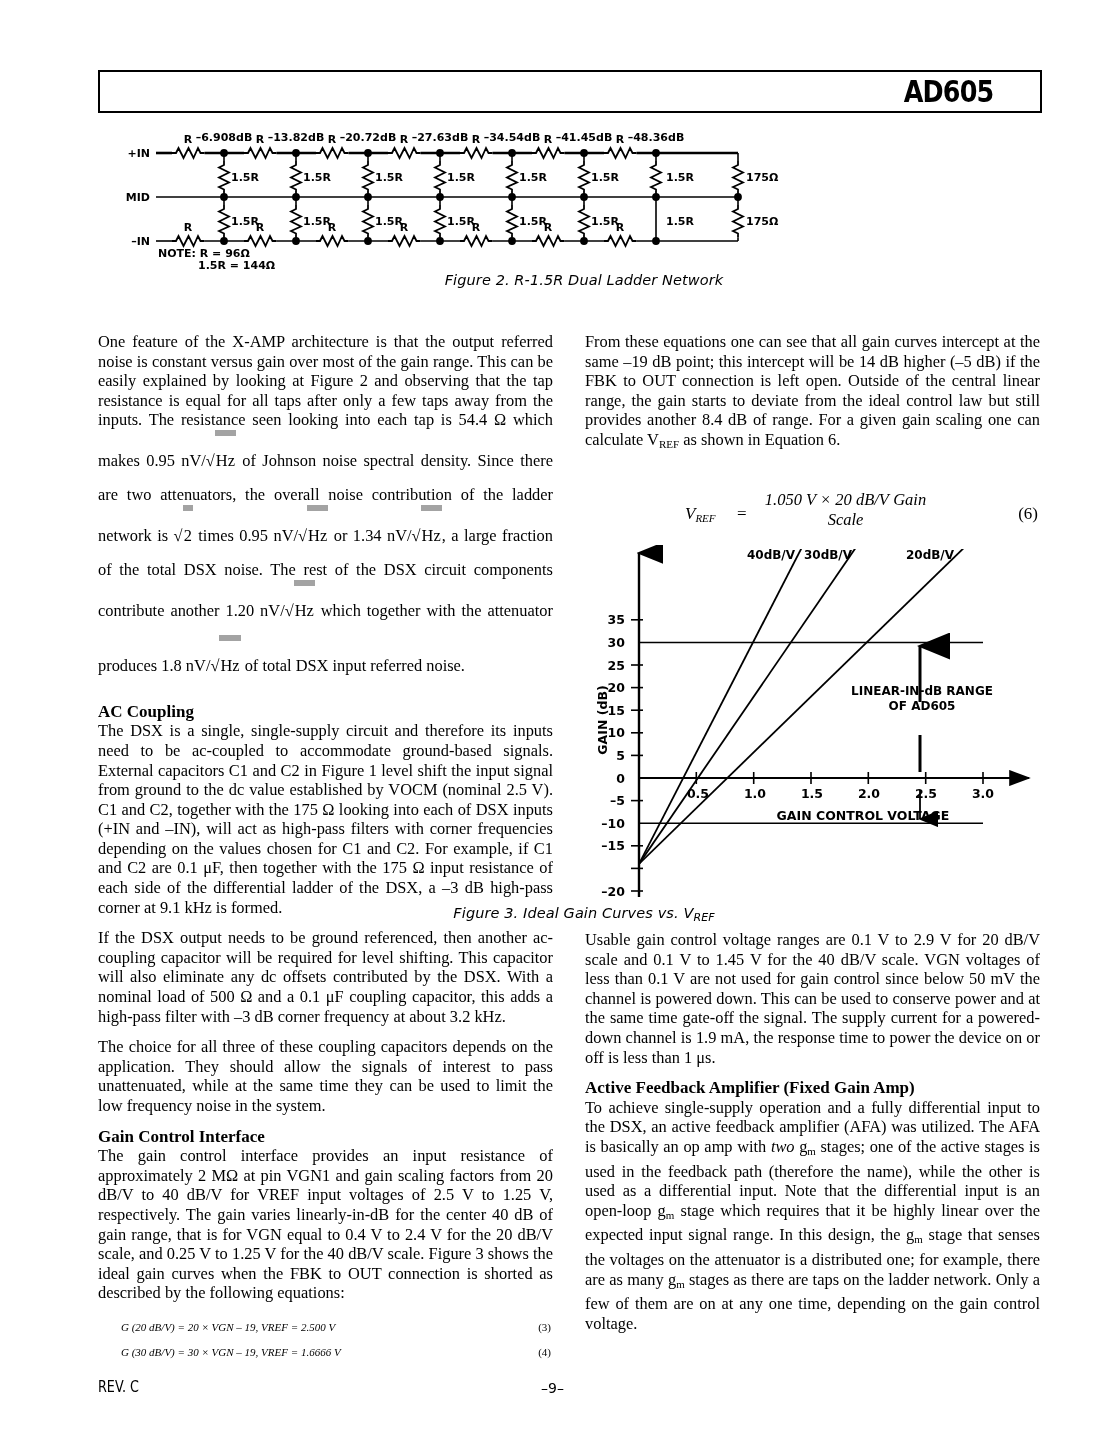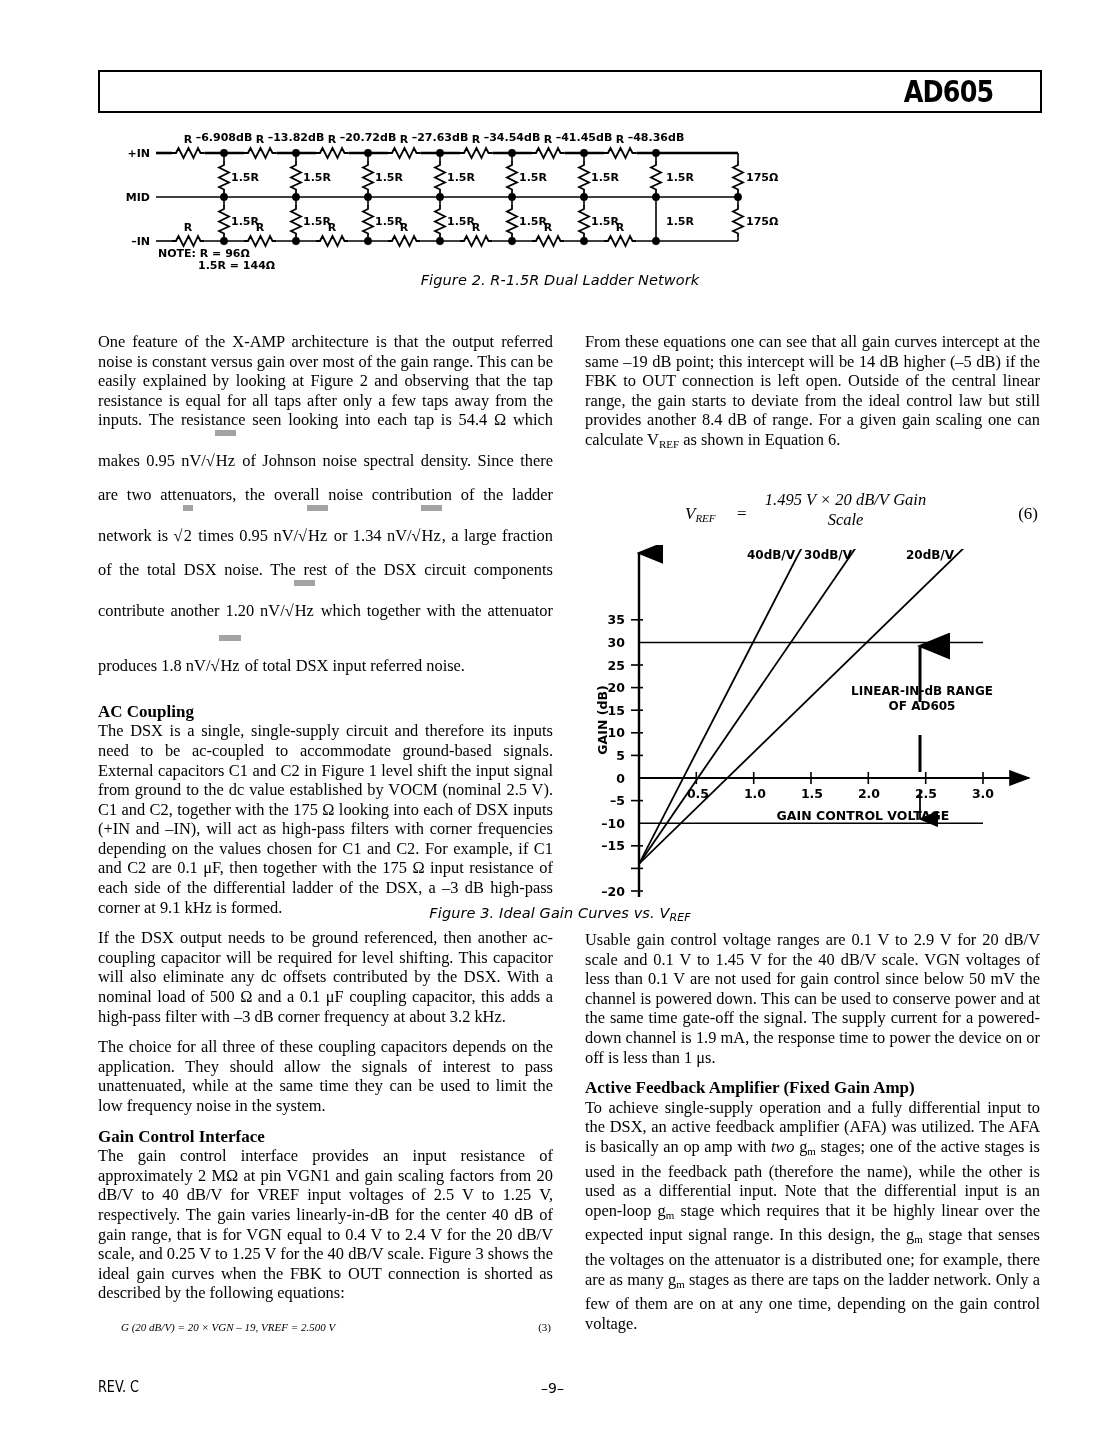--- a/index.html
+++ b/index.html
@@ -16,21 +16,21 @@
   .hdr-title{
     position:absolute;right:112px;top:73px;
     font-family:"DejaVu Sans",sans-serif;
     font-weight:bold;font-size:31px;letter-spacing:-1px;
     transform:scaleX(.82);transform-origin:right center;
   }
   
   #fig2-wrap{position:absolute;left:98px;top:125px;width:944px;height:145px;}
   #fig2-svg{display:block;}
   .fig-cap{
-    position:absolute;width:944px;left:88px;text-align:center;
+    position:absolute;width:944px;left:112px;text-align:center;
     font-family:"DejaVu Sans",sans-serif;font-style:italic;font-size:14.5px;
     letter-spacing:.1px;
   }
   #cap2{top:272px;}
   
   .col{position:absolute;top:332px;width:455px;}
   #colL{left:98px;}
   #colR{left:585px;}
   p.body{
     margin:0 0 11px 0;font-size:16.4px;line-height:19.6px;
@@ -308,31 +308,35 @@
 
   <p class="body">The choice for all three of these coupling capacitors depends on the application. They should allow the signals of interest to pass unattenuated, while at the same time they can be used to limit the low frequency noise in the system.</p>
 
   <h3 class="sec">Gain Control Interface</h3>
   <p class="body last">The gain control interface provides an input resistance of approximately 2 MΩ at pin VGN1 and gain scaling factors from 20 dB/V to 40 dB/V for VREF input voltages of 2.5 V to 1.25 V, respectively. The gain varies linearly-in-dB for the center 40 dB of gain range, that is for VGN equal to 0.4 V to 2.4 V for the 20 dB/V scale, and 0.25 V to 1.25 V for the 40 dB/V scale. Figure 3 shows the ideal gain curves when the FBK to OUT connection is shorted as described by the following equations:</p>
 
   <div class="eqn">
     <span>G (20 dB/V) = 20 × VGN – 19, VREF = 2.500 V</span>
     <span class="num">(3)</span>
   </div>
+  <div class="eqn">
+    <span>G (30 dB/V) = 30 × VGN – 19, VREF = 1.6666 V</span>
+    <span class="num">(4)</span>
+  </div>
 </div>
 
 <div class="col" id="colR">
   <p class="body"><span>From these equations one can see that all gain curves intercept at the same –19 dB point; this intercept will be 14 dB higher (–5 dB) if the FBK to OUT connection is left open. Outside of the central linear range, the gain starts to deviate from the ideal control law but still provides another 8.4 dB of range. For a given gain scaling one can calculate V</span><span class="up sub">REF</span><span> as shown in Equation 6.</span></p>
 </div>
 
 <div id="eq6">
   <span class="lhs">V<span class="sub">REF</span></span>
   <span class="eq">=</span>
   <span class="frac">
-    <span class="top">1.495 V × 20 dB/V</span>
+    <span class="top">1.050 V × 20 dB/V</span>
     <span class="bar"></span>
     <span class="bot">Gain Scale</span>
   </span>
   <span class="num6">(6)</span>
 </div>
 
 <div id="fig3-wrap">
   <svg id="fig3-svg" width="455" height="360" viewBox="0 0 455 360">
     <defs>
       <marker id="arrUp" markerWidth="9" markerHeight="11" refX="4.5" refY="1" orient="auto">

